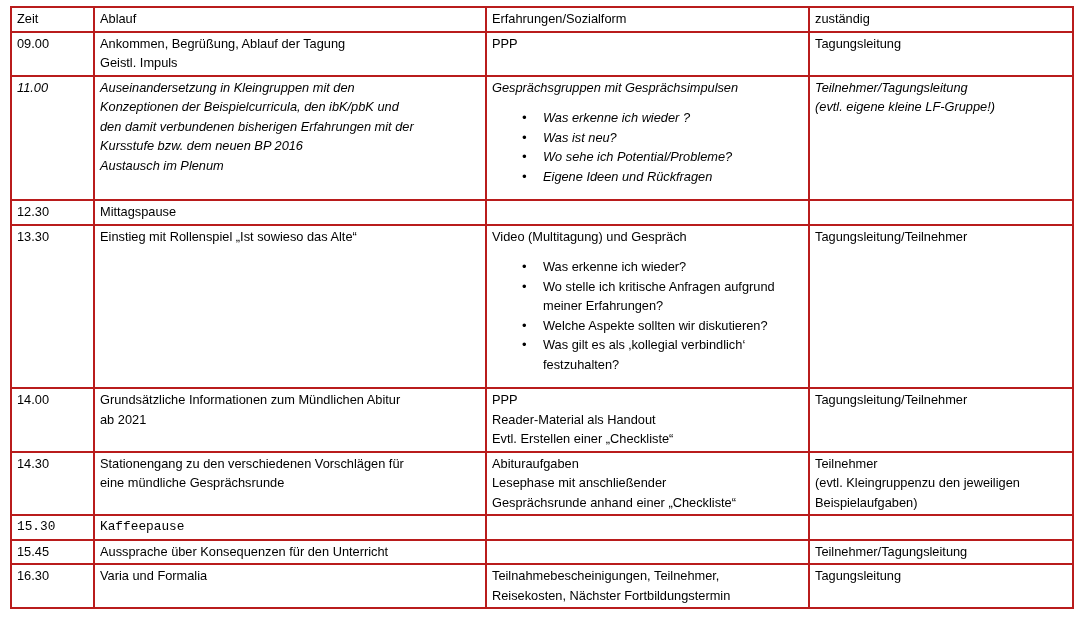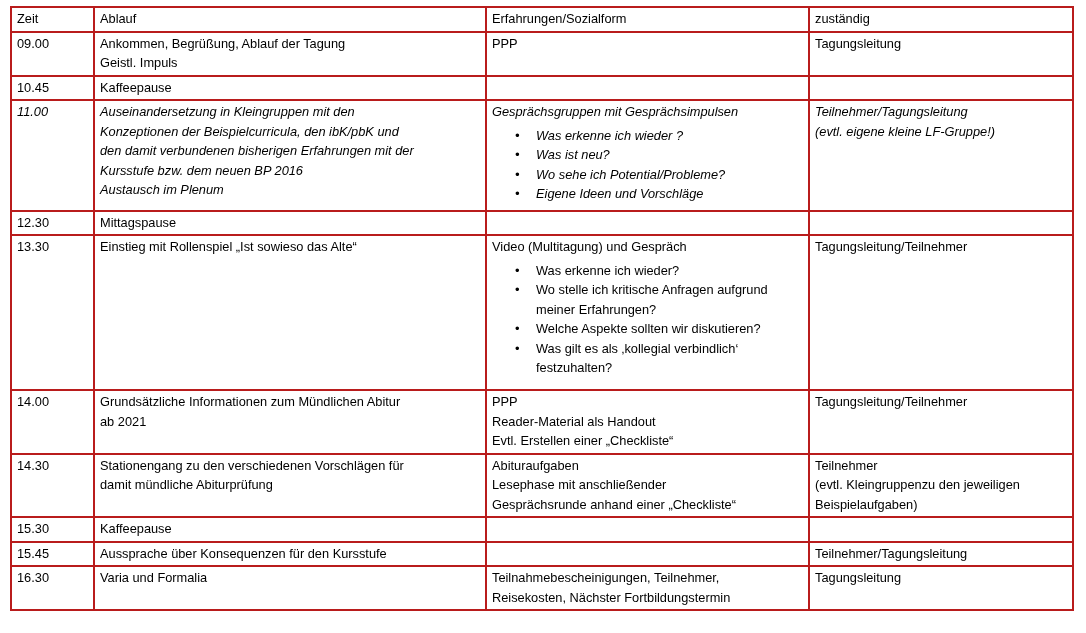--- a/index.html
+++ b/index.html
@@ -51,21 +51,21 @@
     padding-bottom: 3px;
   }
   td.zeit { padding-left: 8px; }
   td.ablauf { padding-left: 8px; }
   td.material { padding-left: 7px; }
   td.zustaendig { padding-left: 8px; }
 
   .line { display: block; white-space: pre-wrap; }
 
   ul.bullets {
-    margin: 4px;
+    margin: 11px;
     padding: 0 0 0 40px;
     list-style: none;
   }
   ul.bullets li {
     position: relative;
     padding-left: 0;
     margin: 0;
   }
   ul.bullets li::before {
     content: "\2022";
@@ -104,48 +104,38 @@
             <span class="line">Ankommen, Begrüßung, Ablauf der Tagung</span>
             <span class="line">Geistl. Impuls</span>
           </td>
           <td class="material">
             <span class="line">PPP</span>
           </td>
           <td class="zustaendig">
             <span class="line">Tagungsleitung</span>
           </td>
         </tr>
-        <tr style="height: 19px;">
-          <td class="zeit">
-            <span class="line">10.45</span>
-          </td>
-          <td class="ablauf">
-            <span class="line">Kaffeepause</span>
-          </td>
-          <td class="material"></td>
-          <td class="zustaendig"></td>
-        </tr>
         <tr style="height: 106px; font-style: italic;">
           <td class="zeit">
             <span class="line">11.00</span>
           </td>
           <td class="ablauf">
             <span class="line">Auseinandersetzung in Kleingruppen mit den</span>
             <span class="line">Konzeptionen der Beispielcurricula, den ibK/pbK und</span>
             <span class="line">den damit verbundenen bisherigen Erfahrungen mit der</span>
             <span class="line">Kursstufe bzw. dem neuen BP 2016</span>
             <span class="line">Austausch im Plenum</span>
           </td>
           <td class="material">
             <span class="line">Gesprächsgruppen mit Gesprächsimpulsen</span>
             <ul class="bullets">
               <li>Was erkenne ich wieder ?</li>
               <li>Was ist neu?</li>
               <li>Wo sehe ich Potential/Probleme?</li>
-              <li>Eigene Ideen und Vorschläge</li>
+              <li>Eigene Ideen und Rückfragen</li>
             </ul>
           </td>
           <td class="zustaendig">
             <span class="line">Teilnehmer/Tagungsleitung</span>
             <span class="line">(evtl. eigene kleine LF-Gruppe!)</span>
           </td>
         </tr>
         <tr style="height: 19px; padding-left: 24px;">
           <td class="zeit">
             <span class="line">12.30</span>
@@ -192,49 +182,49 @@
           <td class="zustaendig">
             <span class="line">Tagungsleitung/Teilnehmer</span>
           </td>
         </tr>
         <tr style="height: 62px;">
           <td class="zeit">
             <span class="line">14.30</span>
           </td>
           <td class="ablauf">
             <span class="line">Stationengang zu den verschiedenen Vorschlägen für</span>
-            <span class="line">damit mündliche Abiturprüfung</span>
+            <span class="line">eine mündliche Gesprächsrunde</span>
           </td>
           <td class="material">
             <span class="line">Abituraufgaben</span>
             <span class="line">Lesephase mit anschließender</span>
             <span class="line">Gesprächsrunde anhand einer „Checkliste“</span>
           </td>
           <td class="zustaendig">
             <span class="line">Teilnehmer</span>
             <span class="line">(evtl. Kleingruppenzu den jeweiligen</span>
             <span class="line">Beispielaufgaben)</span>
           </td>
         </tr>
-        <tr style="height: 19px;">
+        <tr style="height: 19px; font-family: Liberation Mono, monospace;">
           <td class="zeit">
             <span class="line">15.30</span>
           </td>
           <td class="ablauf">
             <span class="line">Kaffeepause</span>
           </td>
           <td class="material"></td>
           <td class="zustaendig"></td>
         </tr>
         <tr style="height: 19px;">
           <td class="zeit">
             <span class="line">15.45</span>
           </td>
           <td class="ablauf">
-            <span class="line">Aussprache über Konsequenzen für den Kursstufe</span>
+            <span class="line">Aussprache über Konsequenzen für den Unterricht</span>
           </td>
           <td class="material"></td>
           <td class="zustaendig">
             <span class="line">Teilnehmer/Tagungsleitung</span>
           </td>
         </tr>
         <tr style="height: 44px;">
           <td class="zeit">
             <span class="line">16.30</span>
           </td>

